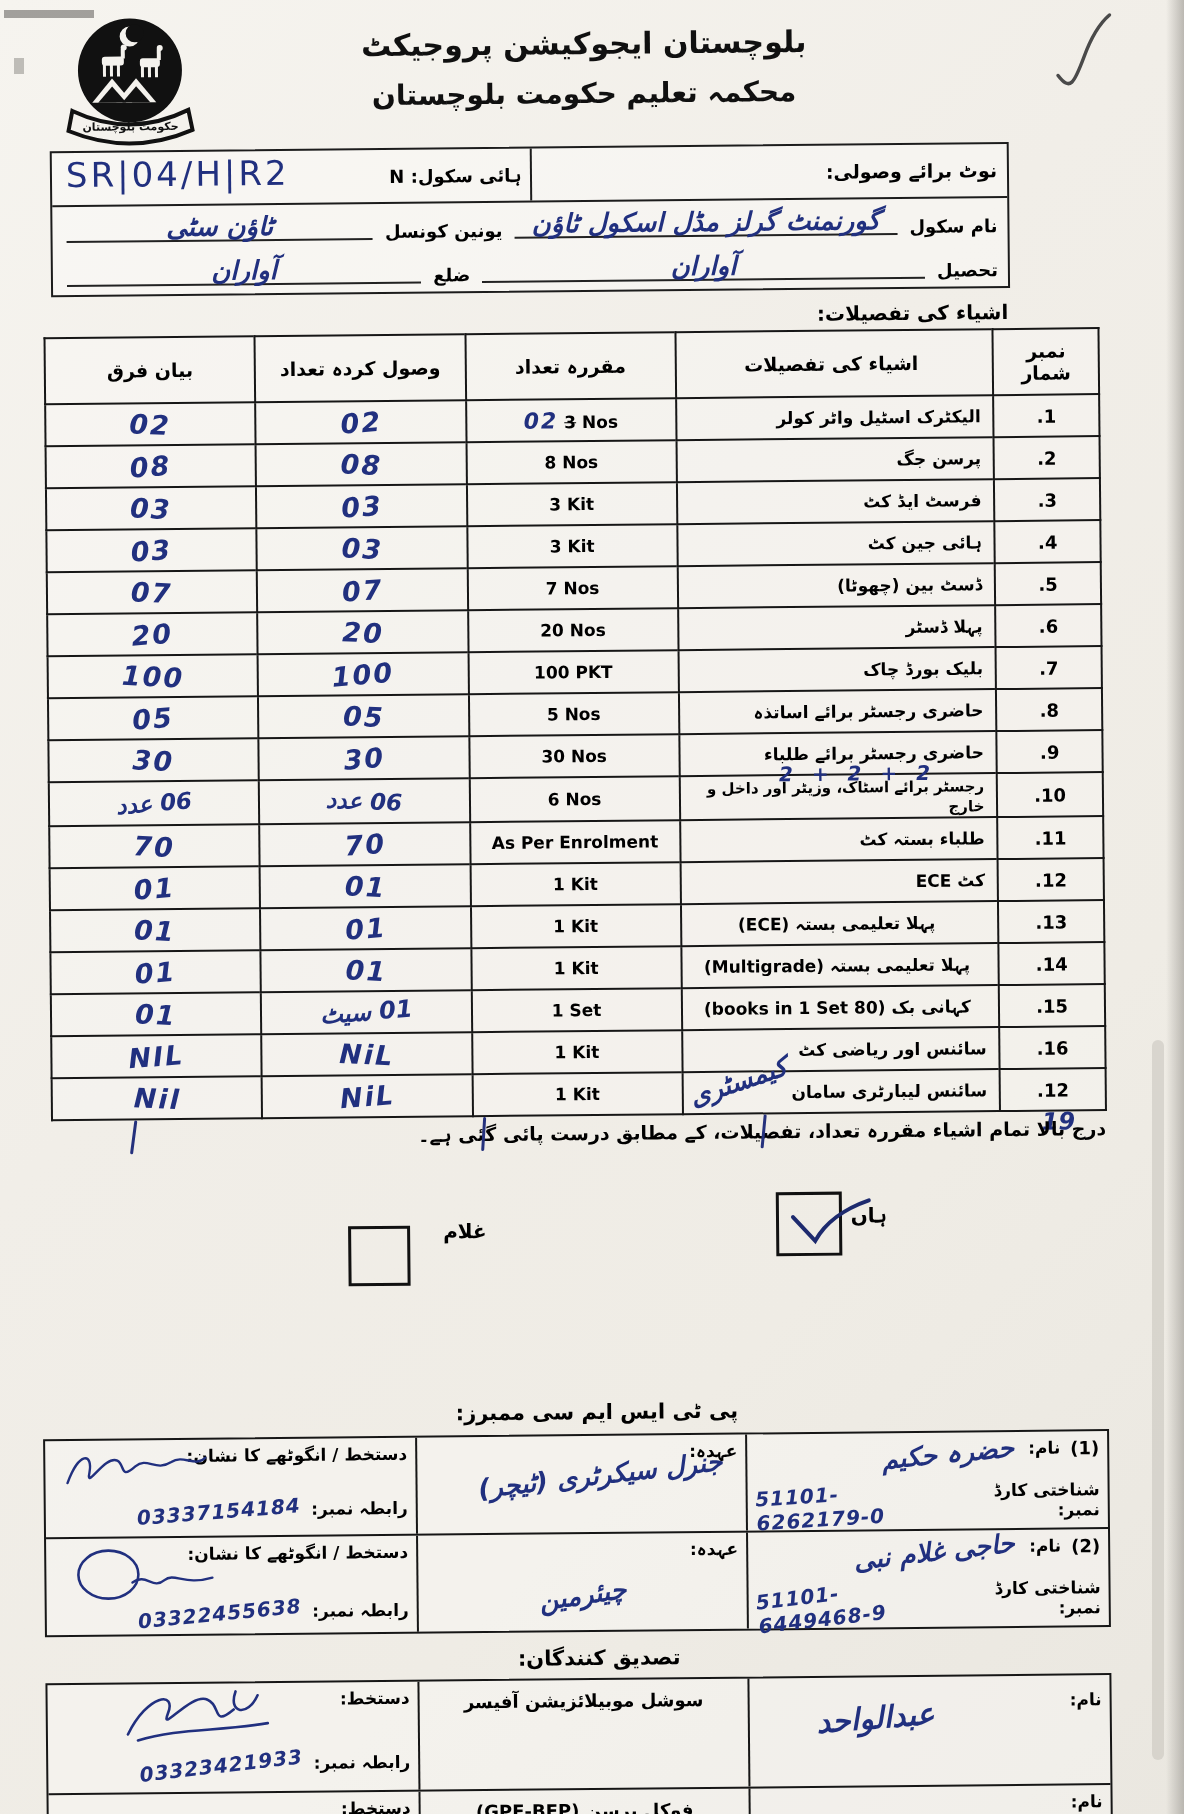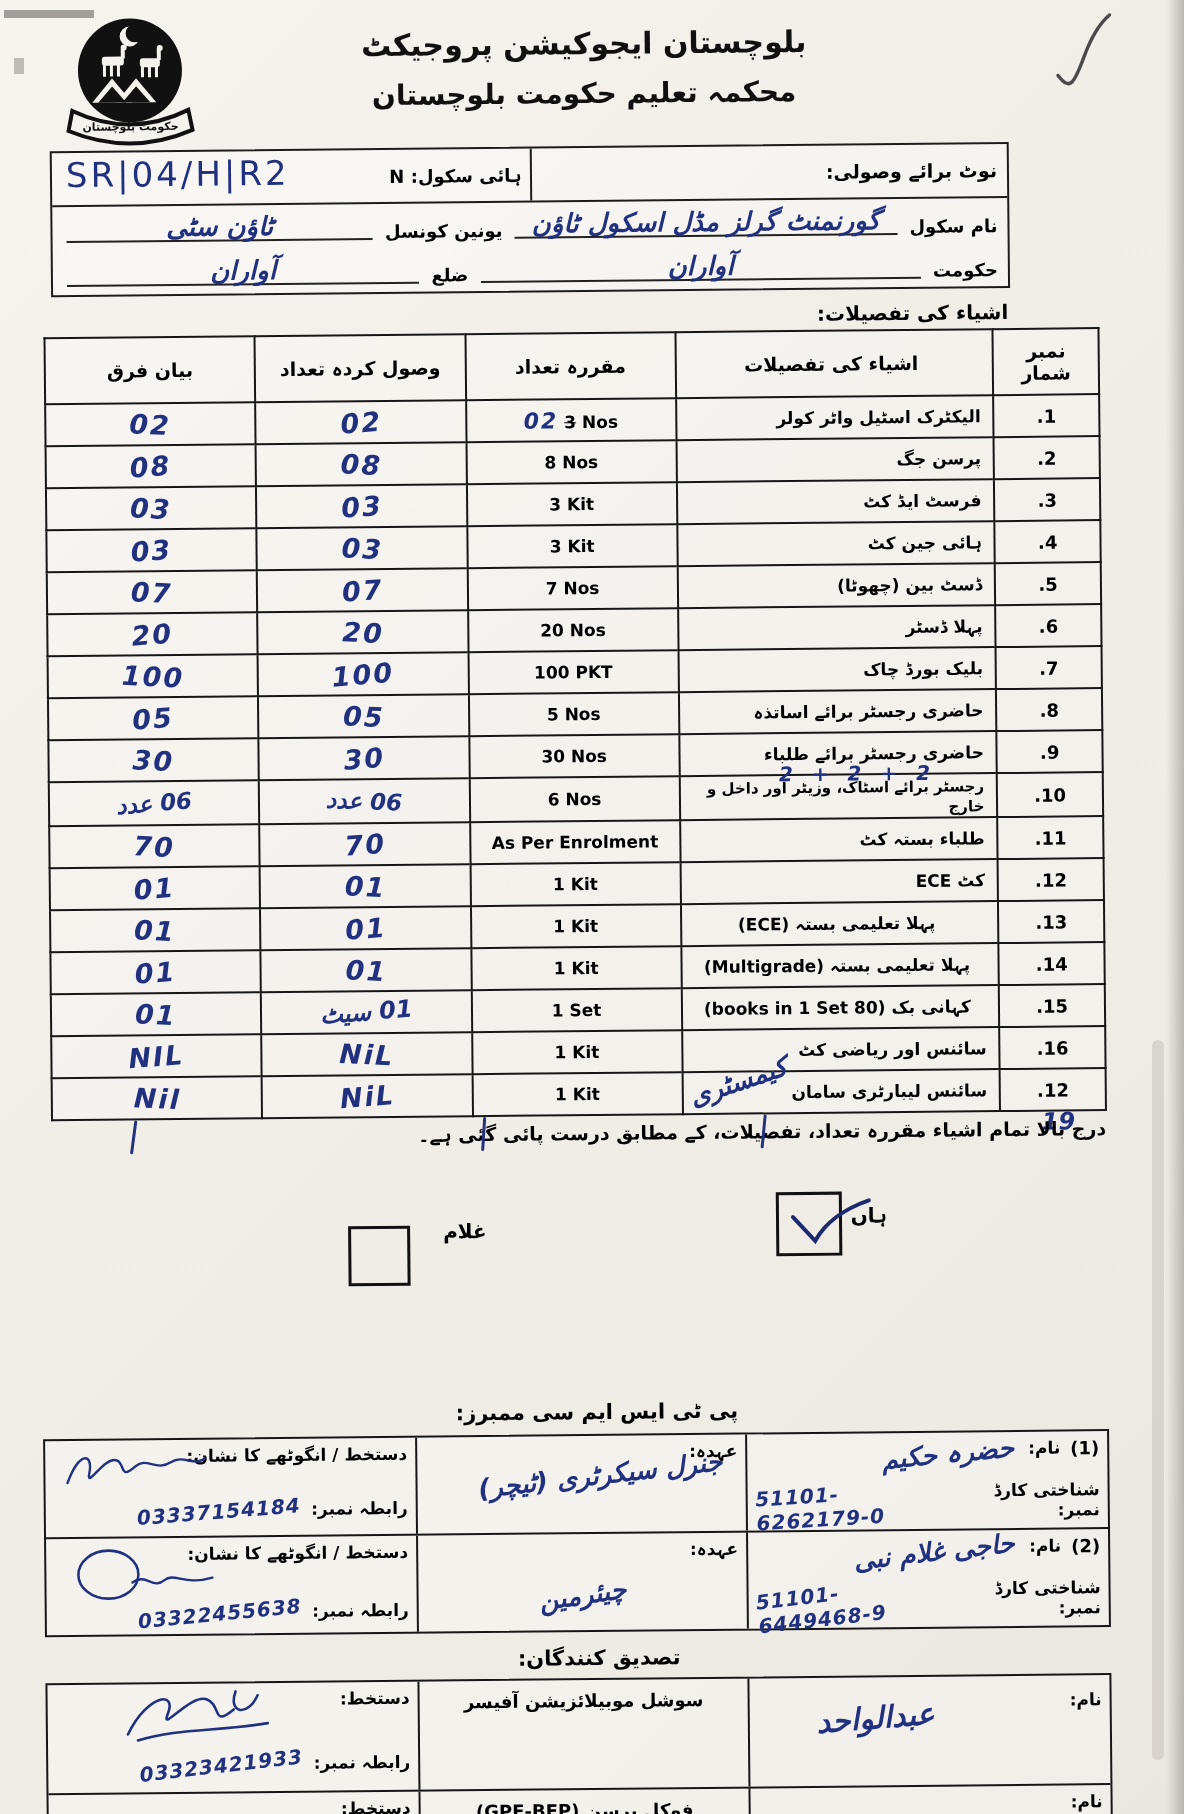--- a/index.html
+++ b/index.html
@@ -159,21 +159,21 @@
         <span class="ib-lbl">نام سکول</span>
         <span class="fill" style="flex:1.25;">
           <span class="hand-urdu hand-big">گورنمنٹ گرلز مڈل اسکول ٹاؤن</span>
         </span>
         <span class="ib-lbl">یونین کونسل</span>
         <span class="fill">
           <span class="hand-urdu hand-big">ٹاؤن سٹی</span>
         </span>
       </div>
       <div class="ib-row ib-row3">
-        <span class="ib-lbl">حکومت</span>
+        <span class="ib-lbl">تحصیل</span>
         <span class="fill" style="flex:1.25;">
           <span class="hand-urdu hand-big">آواران</span>
         </span>
         <span class="ib-lbl">ضلع</span>
         <span class="fill">
           <span class="hand-urdu hand-big">آواران</span>
         </span>
       </div>
     </div>
 

